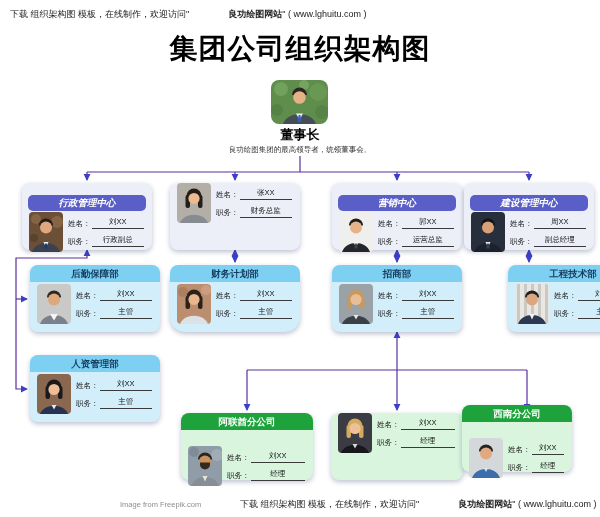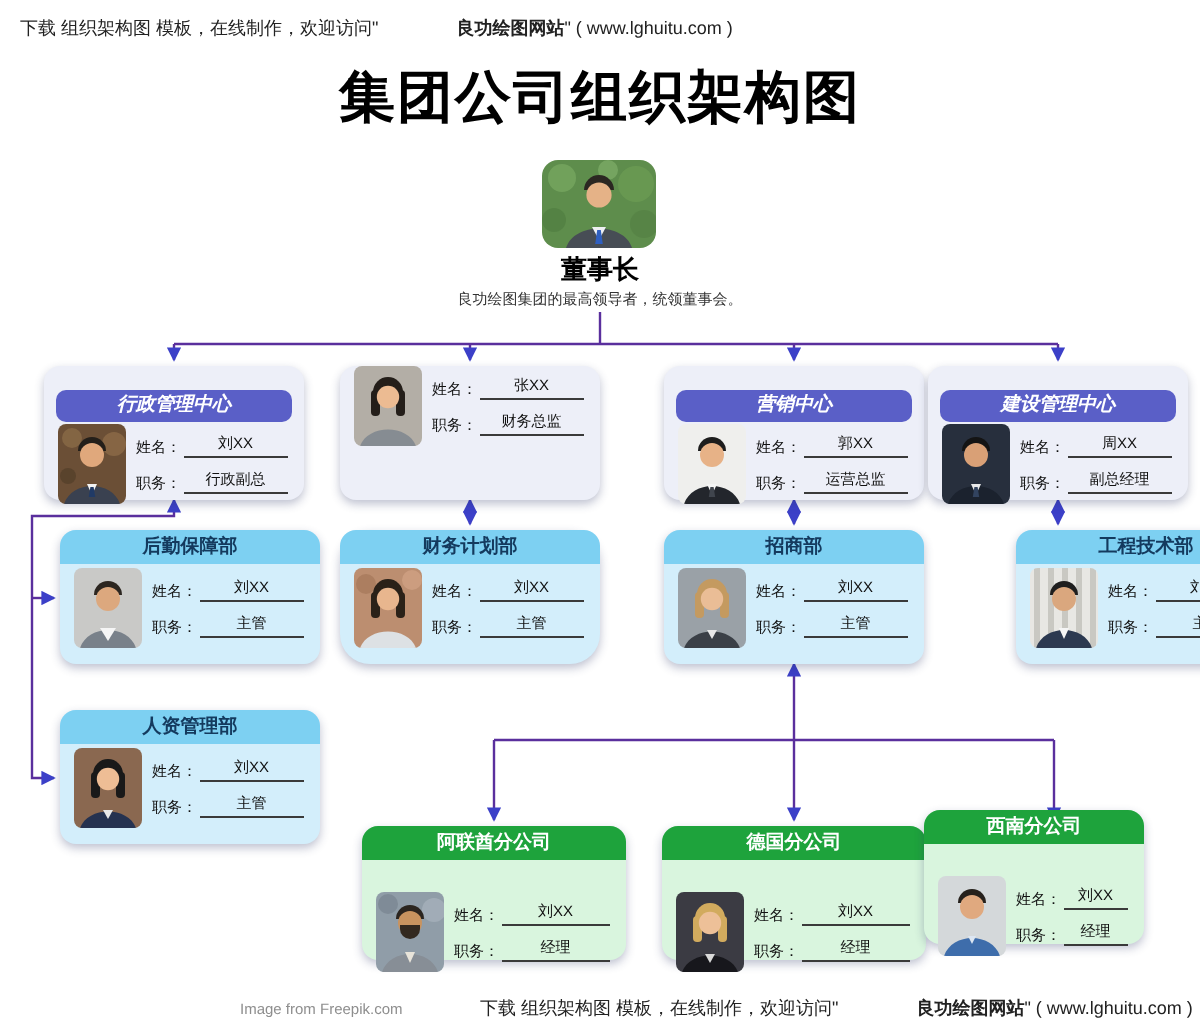--- a/index.html
+++ b/index.html
@@ -337,21 +337,20 @@
         </div>
         <div class="field">
           <span class="flabel">职务：</span>
           <span class="fvalue">经理</span>
         </div>
       </div>
     </div>
   </div>
 
   <div class="card l3" style="left:331px;top:413px;width:132px;">
-    <div class="card-header">德国分公司</div>
     <div class="card-body">
       <svg class="photo photo-sm" viewBox="0 0 34 40">
         <rect width="34" height="40" fill="#3b3b43"></rect>
         <circle cx="17" cy="13" r="7.5" fill="#d2ab5e"></circle>
         <rect x="8.5" y="12" width="4.5" height="13" rx="2" fill="#d2ab5e"></rect>
         <rect x="21" y="12" width="4.5" height="13" rx="2" fill="#d2ab5e"></rect>
         <circle cx="17" cy="15.5" r="5.6" fill="#edc098"></circle>
         <path d="M3 40 C7 29 27 29 31 40 Z" fill="#17171c"></path>
         <path d="M14.5 31 L17 35.5 L19.5 31 Z" fill="#d9d9d9"></path>
       </svg>

